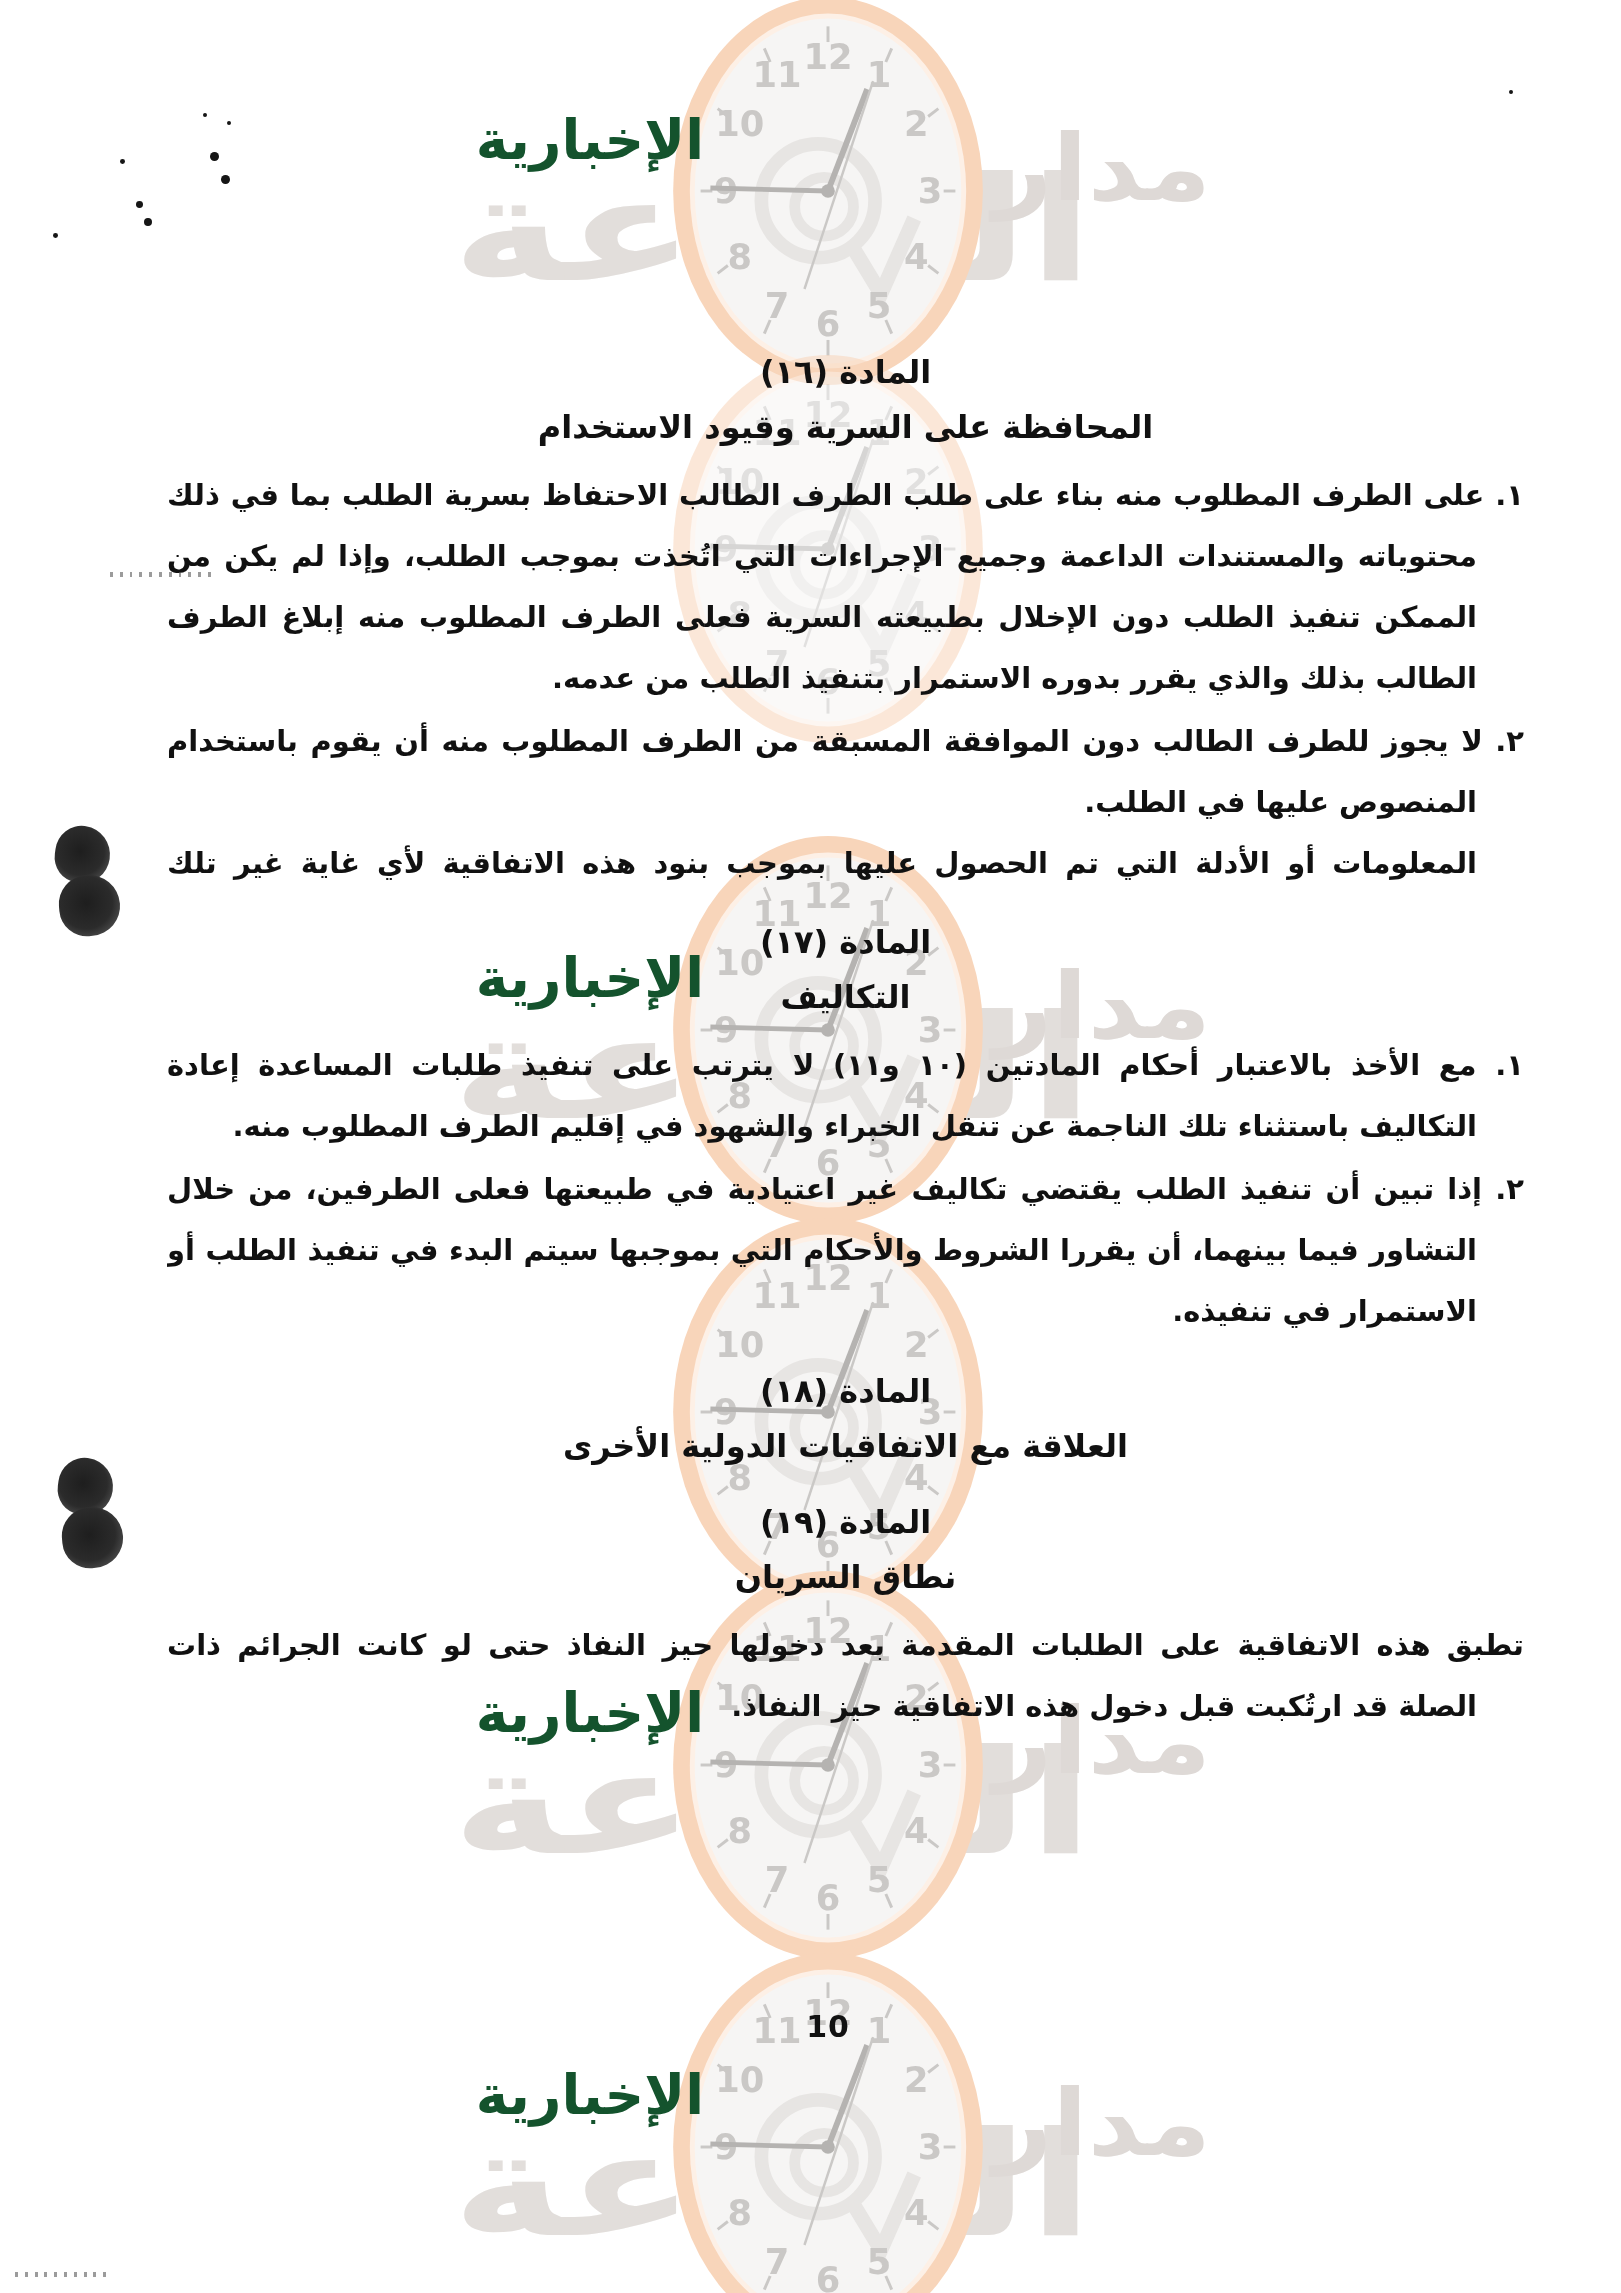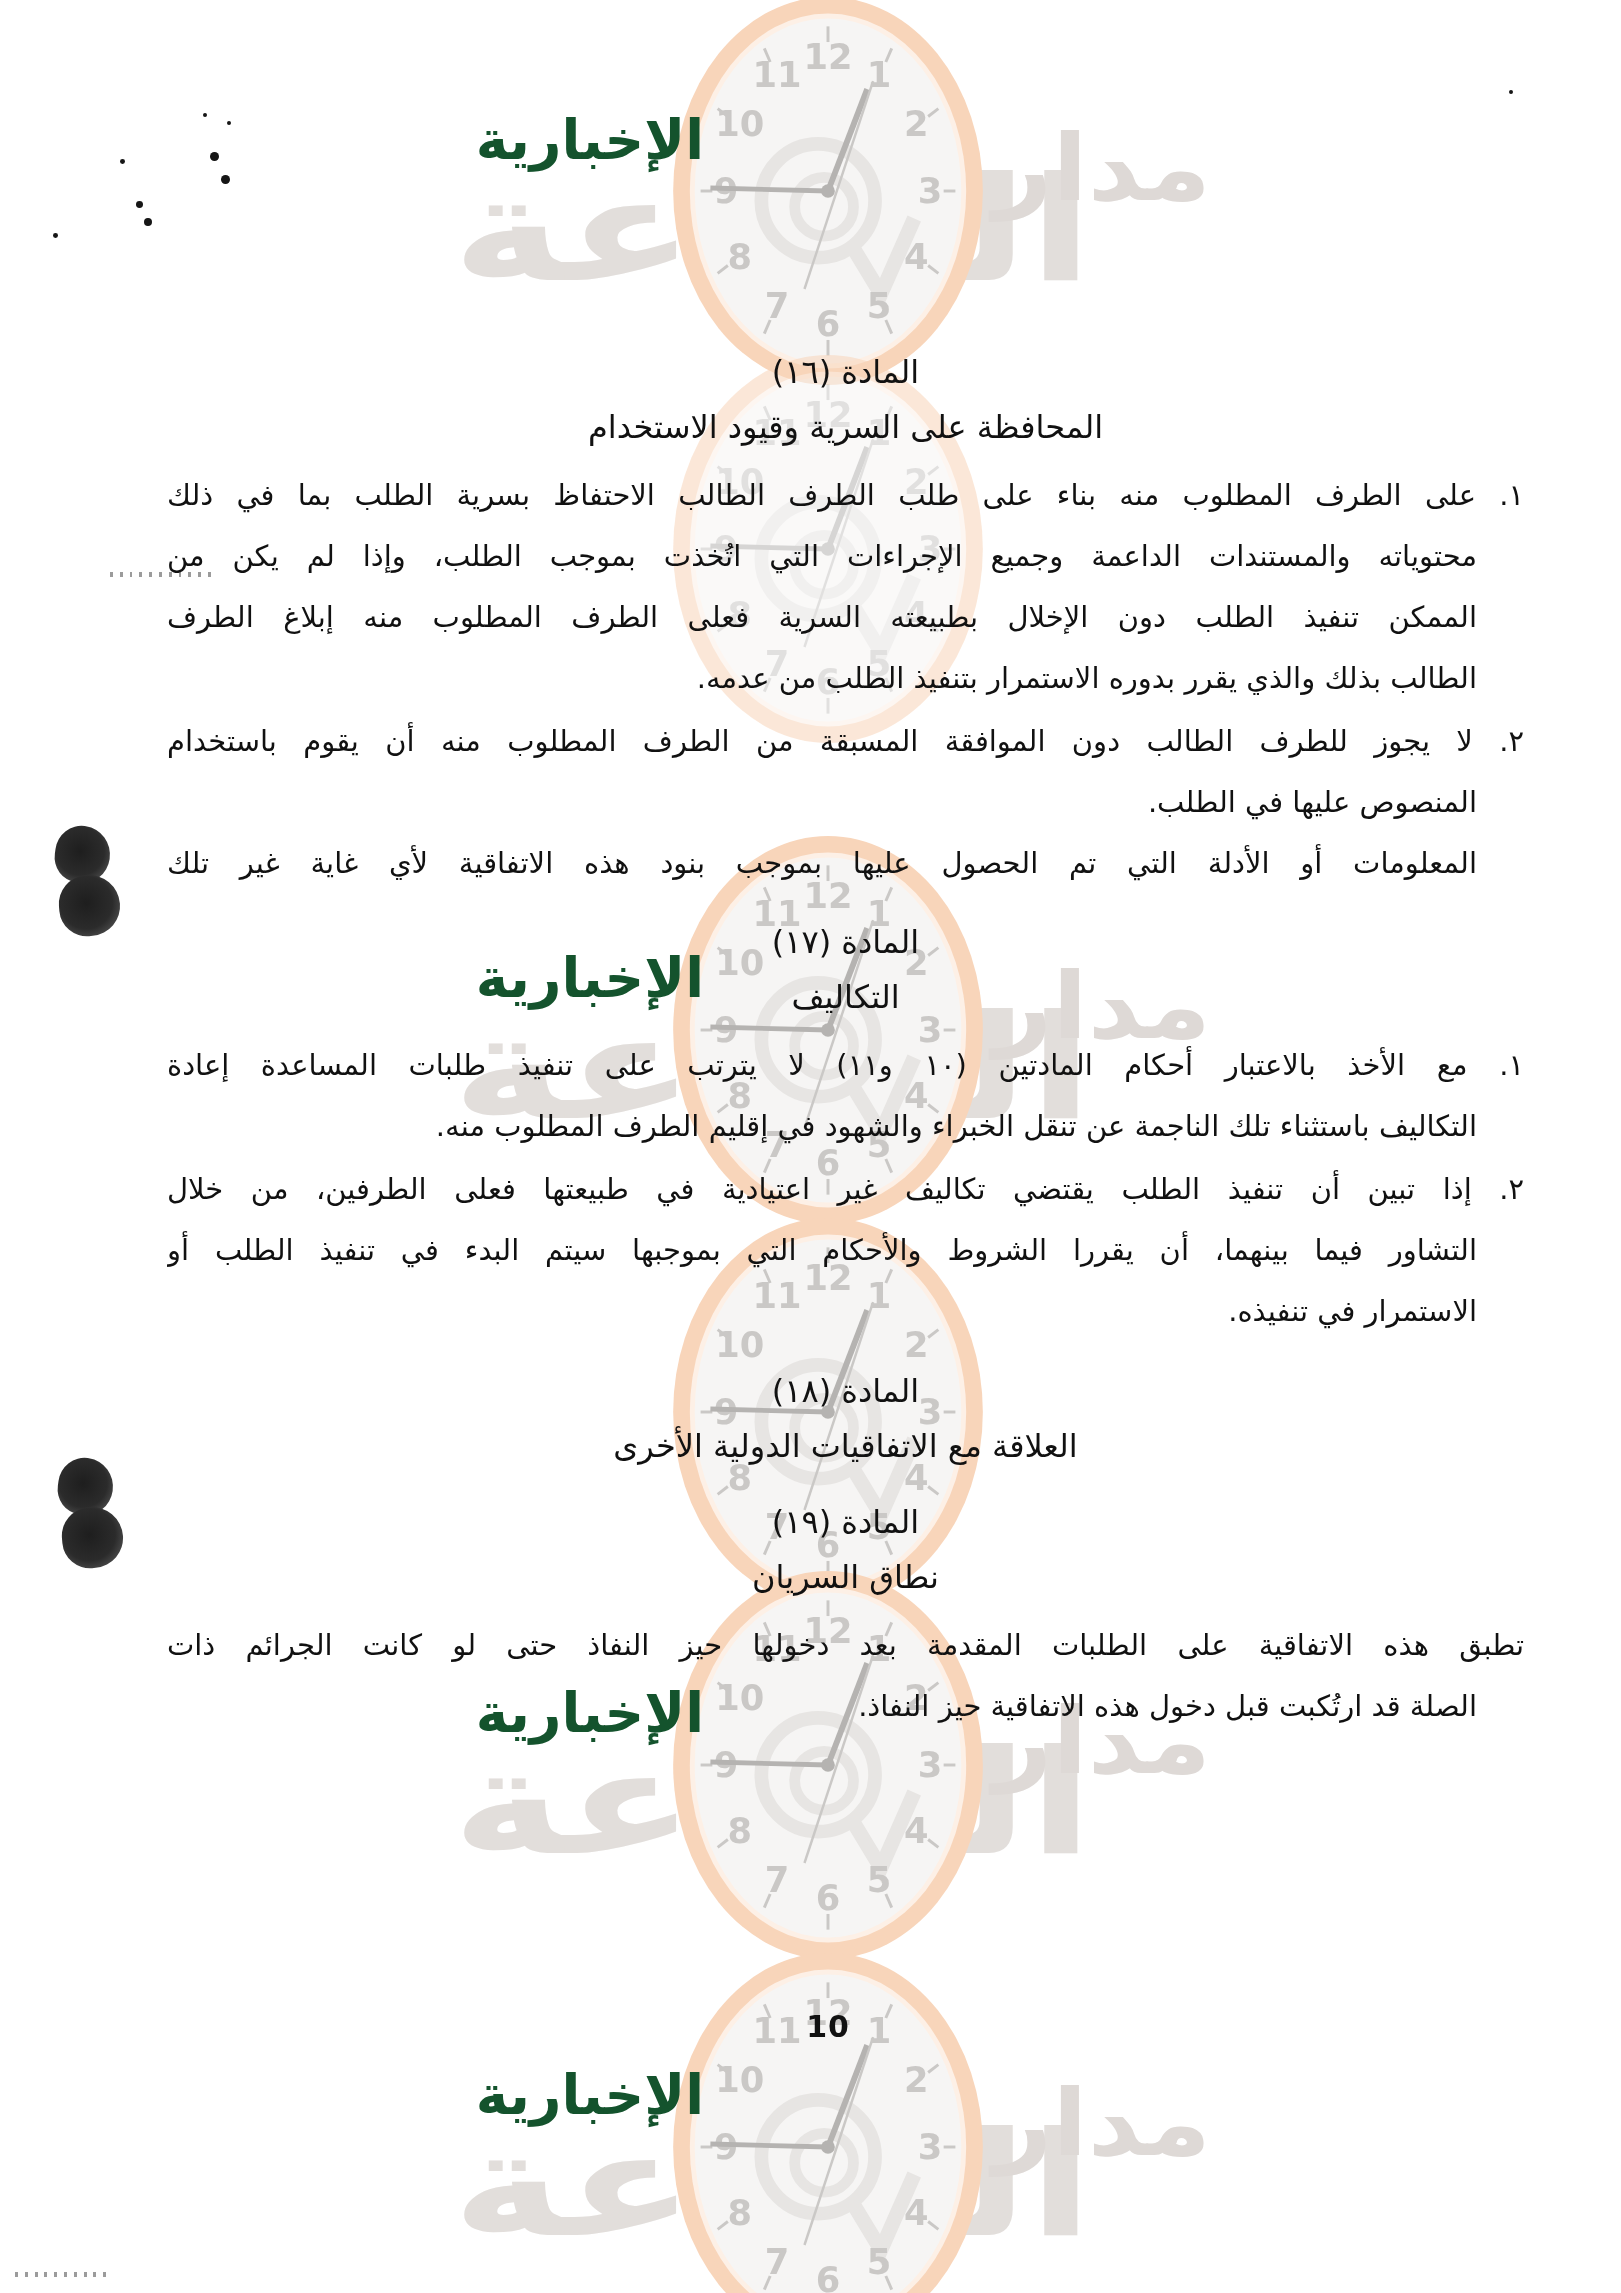--- a/index.html
+++ b/index.html
@@ -25,21 +25,21 @@
     transform:scaleX(1.12);transform-origin:left top;
   }
   .wm-akhbaria{
     position:absolute;top:137px;left:155px;width:211px;text-align:left;
     font-size:55px;font-weight:bold;color:#14532d;
     white-space:nowrap;direction:rtl;line-height:1;
   }
   
   .content{
     position:absolute;left:167px;top:345px;width:1357px;z-index:3;
-    direction:rtl;font-weight:normal;
+    direction:rtl;font-weight:bold;
   }
   .article-title{
     font-size:32px;line-height:55px;text-align:center;margin-top:21.6px;
   }
   .article-title.first{margin-top:0;}
   .article-subtitle{
     font-size:32px;line-height:55px;text-align:center;margin-bottom:9.8px;
   }
   .paragraph{margin:0 0 2px 0;}
   .line{

